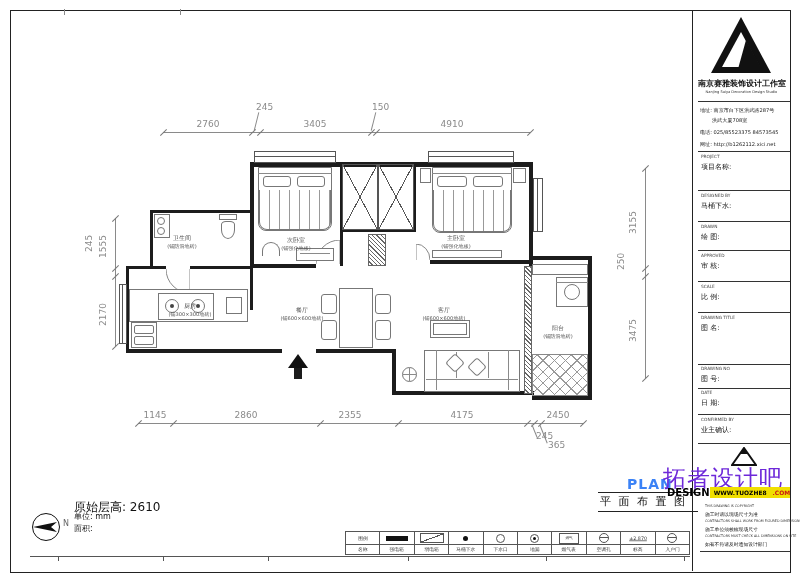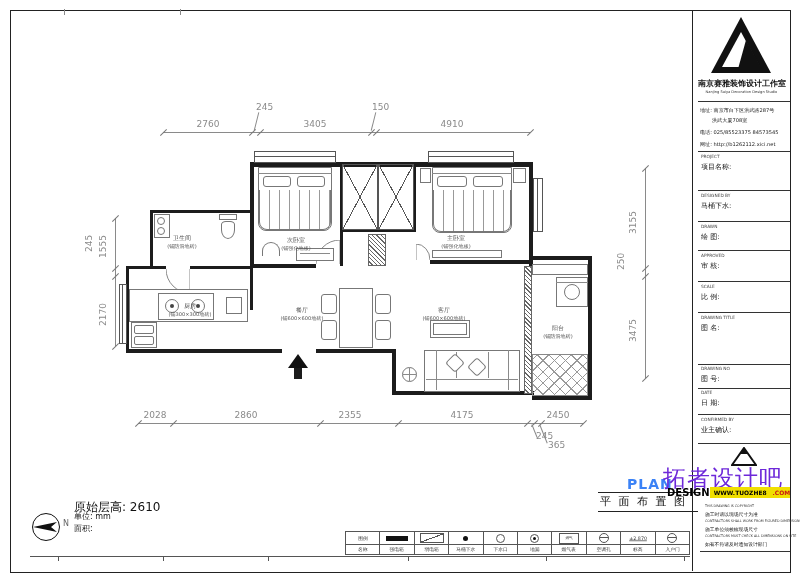--- a/index.html
+++ b/index.html
@@ -213,21 +213,21 @@
 
   <div class="l" style="left:138px;top:423px;width:445px;height:1px"></div>
   <div class="tick" style="left:134px;top:423px"></div>
   <div class="tick" style="left:169px;top:423px"></div>
   <div class="tick" style="left:316px;top:423px"></div>
   <div class="tick" style="left:394px;top:423px"></div>
   <div class="tick" style="left:523px;top:423px"></div>
   <div class="tick" style="left:530px;top:423px"></div>
   <div class="tick" style="left:537px;top:423px"></div>
   <div class="tick" style="left:579px;top:423px"></div>
-  <div class="dt" style="left:128px;top:410px;width:54px">2028</div>
+  <div class="dt" style="left:128px;top:410px;width:54px">1145</div>
   <div class="dt" style="left:219px;top:410px;width:54px">2860</div>
   <div class="dt" style="left:323px;top:410px;width:54px">2355</div>
   <div class="dt" style="left:435px;top:410px;width:54px">4175</div>
   <div class="dt" able="false" style="left:531px;top:410px;width:54px">2450</div>
   <div class="l" style="left:534px;top:424px;width:1px;height:14px;transform:rotate(-22deg)"></div>
   <div class="l" style="left:543px;top:424px;width:1px;height:20px;transform:rotate(-22deg)"></div>
   <div class="dt" style="left:536px;top:431px">245</div>
   <div class="dt" style="left:548px;top:440px">365</div>
 
   <div class="l" style="left:115px;top:218px;width:1px;height:128px"></div>

